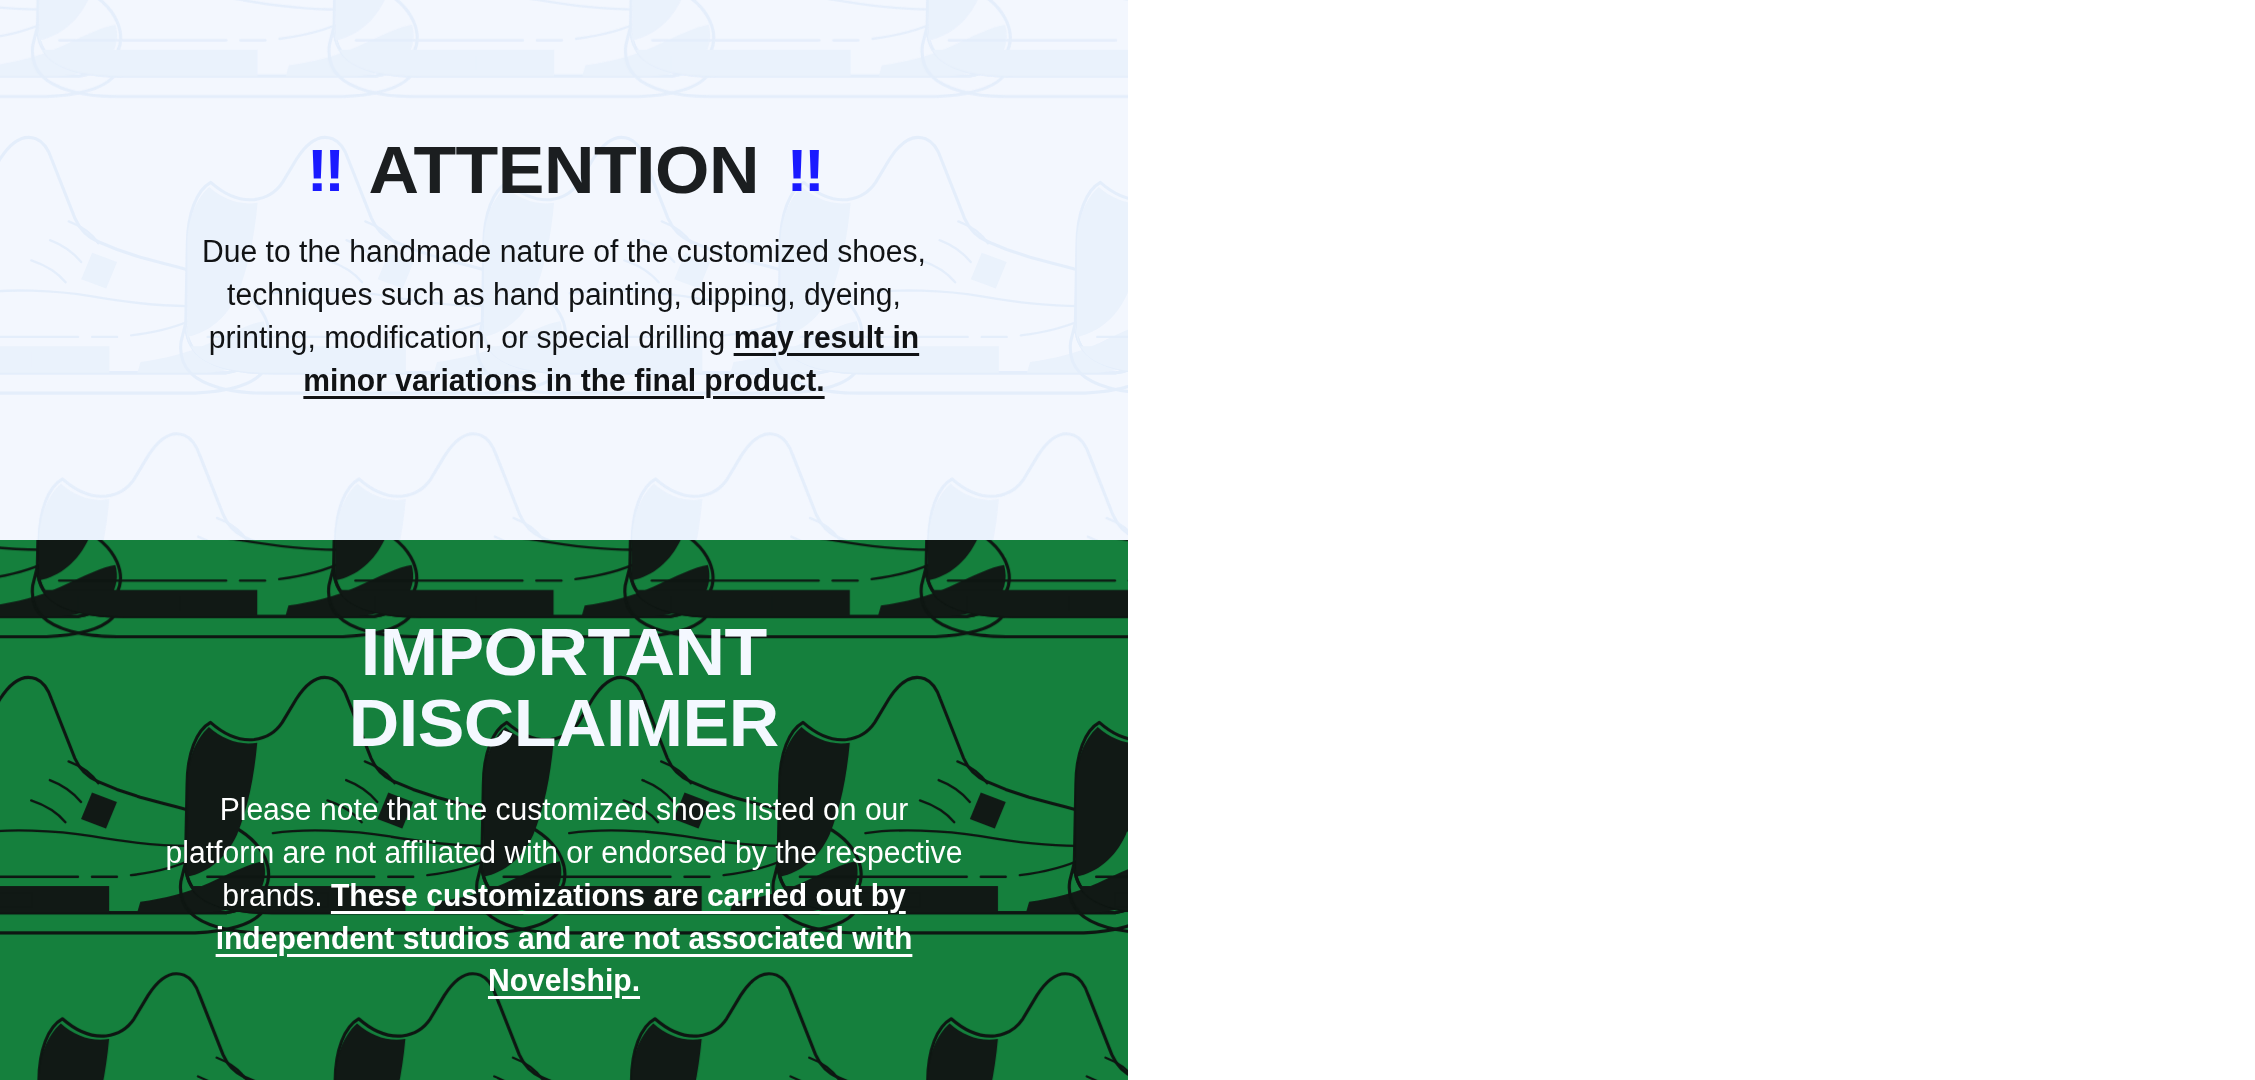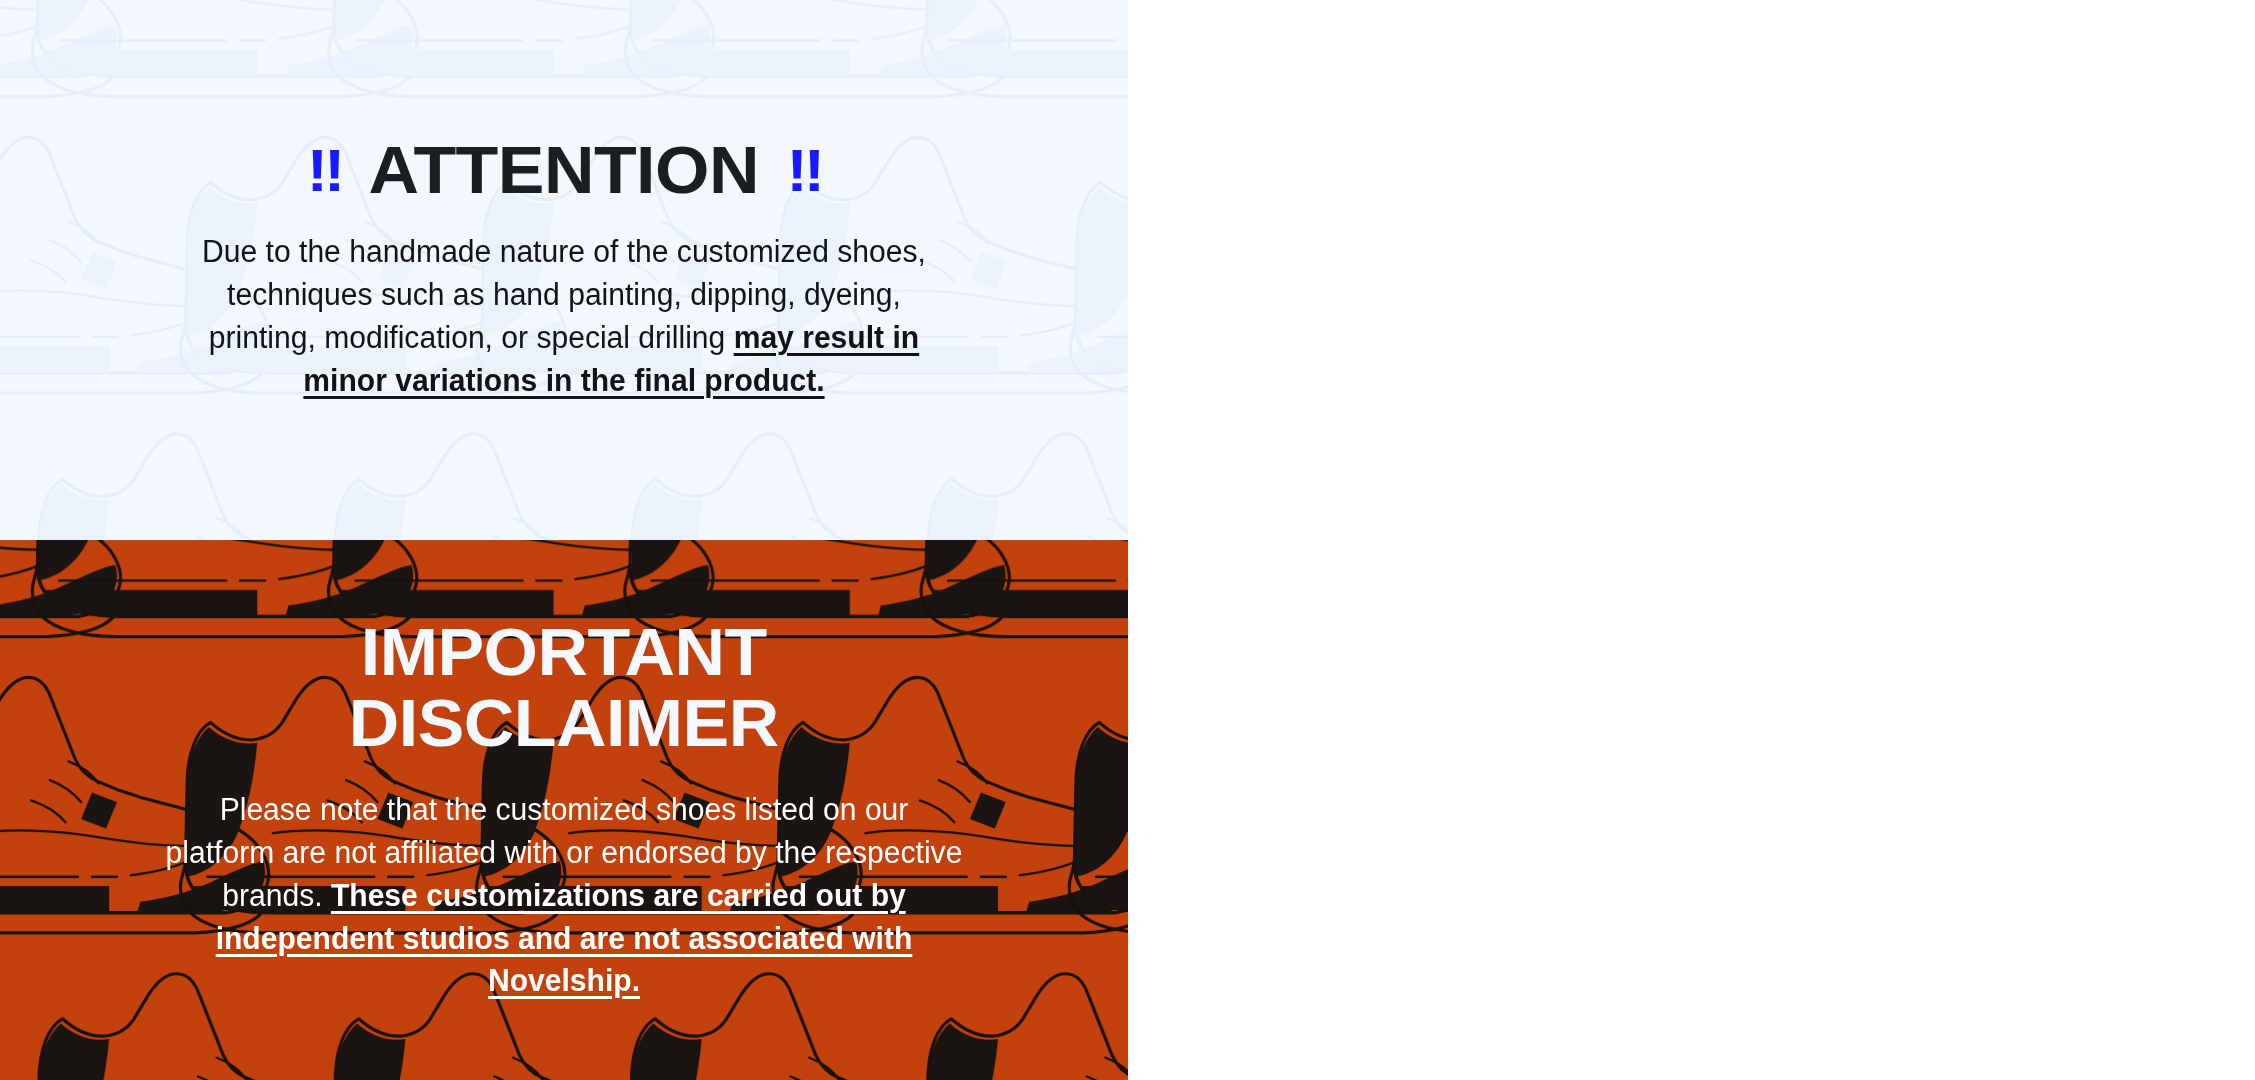--- a/index.html
+++ b/index.html
@@ -26,21 +26,21 @@
     position: relative;
     width: 50%;
     height: 100%;
     overflow: hidden;
     display: flex;
     align-items: center;
     justify-content: center;
   }
 
   .panel--light { background: #f3f7fe; }
-  .panel--dark  { background: #c2410c; }
+  .panel--dark  { background: #15803d; }
 
   
   .pattern {
     position: absolute;
     inset: 0;
     pointer-events: none;
     z-index: 0;
   }
   .pattern svg { display: block; width: 100%; height: 100%; }
 

